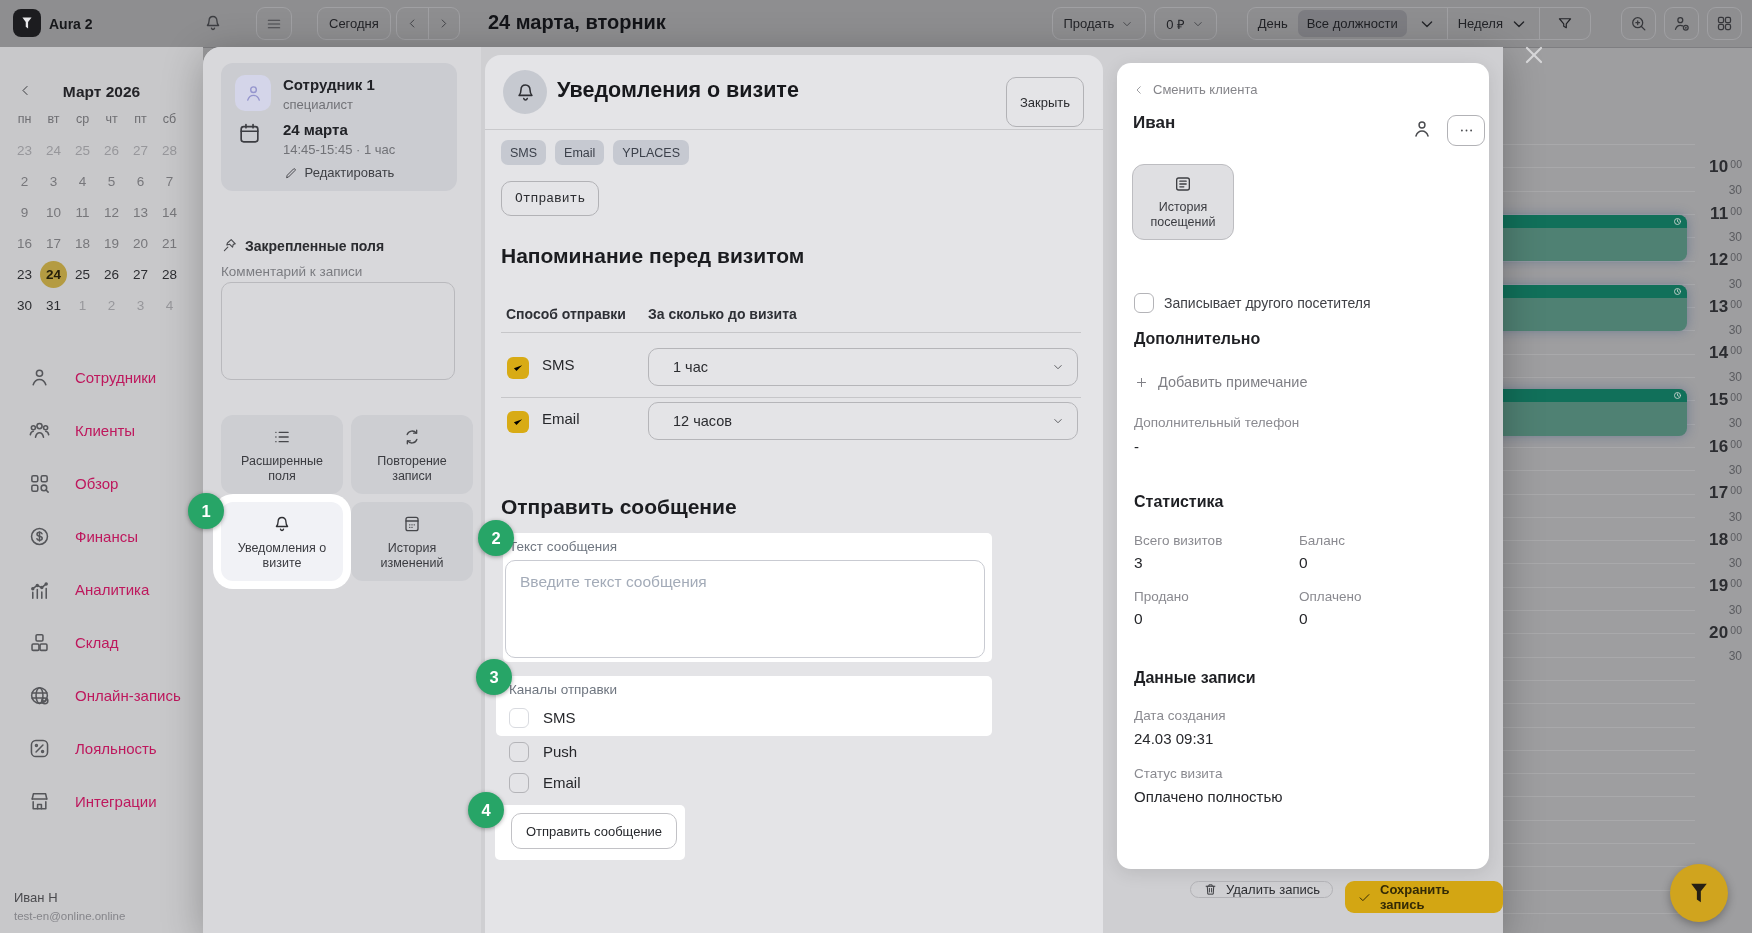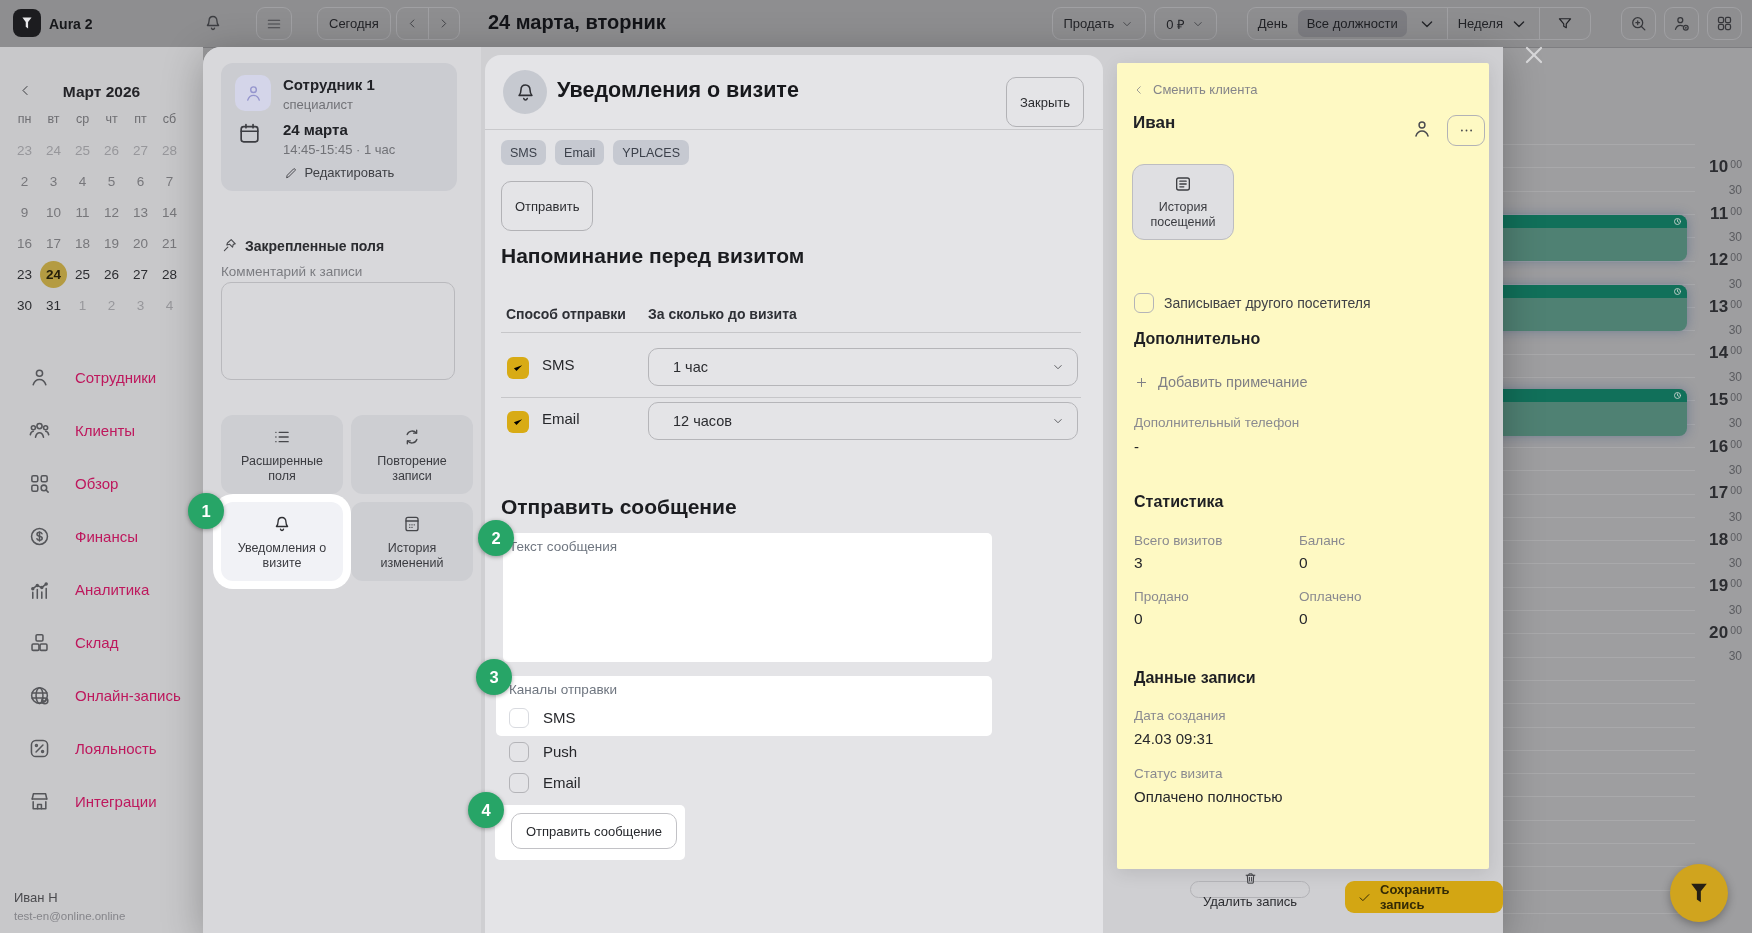--- a/index.html
+++ b/index.html
@@ -108,21 +108,21 @@
   #dlg-bell{position:absolute;left:18px;top:15px;width:44px;height:44px;border-radius:50%;background:#c6c9d0;
             display:flex;align-items:center;justify-content:center;color:#2e2f34;}
   #dlg-bell .ico{width:23px;height:23px;}
   #dlg-title{position:absolute;left:72px;top:23px;font-size:21.5px;font-weight:700;color:#17181c;}
   .btn{border:1px solid #b2b2b6;border-radius:10px;display:inline-flex;align-items:center;justify-content:center;
        font-size:13px;color:#2b2c30;background:transparent;box-sizing:border-box;}
   #dlg-close{position:absolute;right:19px;top:22px;height:50px;padding:0 13px;}
   #dlg-tags{position:absolute;left:16px;top:85px;display:flex;gap:9px;}
   .chip{height:25px;display:inline-flex;align-items:center;padding:0 9px;background:#c6c9d1;border-radius:7px;
         font-size:12.5px;color:#3c414b;}
-  #dlg-send{position:absolute;left:16px;top:126px;height:50px;padding:12px 13px;}
+  #dlg-send{position:absolute;left:16px;top:126px;height:35px;padding:12px 13px;font-family:Liberation Mono, monospace;}
   .h2{font-size:21px;font-weight:700;color:#1b1c20;}
   #h-reminder{position:absolute;left:16px;top:189px;}
   #col-method{position:absolute;left:21px;top:251px;font-size:14px;font-weight:600;color:#2e3036;}
   #col-before{position:absolute;left:163px;top:251px;font-size:14px;font-weight:600;color:#2e3036;}
   .dlg-div{position:absolute;left:16px;right:22px;height:1px;background:#c6c6c9;}
   .cb{width:20px;height:20px;border:1.4px solid #b4b4b8;border-radius:6px;box-sizing:border-box;
       display:flex;align-items:center;justify-content:center;}
   .cb.lg{width:22px;height:22px;}
   .cb.yellow{background:#d8ab15;border:none;color:#3a2f05;}
   .cb.yellow svg{width:14px;height:14px;stroke-width:2.6;}
@@ -143,21 +143,21 @@
   .channel-spot{background:#ffffff;border-radius:5px;padding:6px 0 3px;}
   .field-label{font-size:13.5px;color:#6f7680;padding-left:13px;}
   .channel-spot .field-label{margin-bottom:5px;}
   .channel-row{height:31px;display:flex;align-items:center;gap:14px;padding-left:13px;}
   .channel-label{font-size:15px;color:#26272b;}
   #spot-btn{left:10px;top:750px;width:190px;height:55px;}
   #send-msg-btn{position:absolute;left:26px;top:758px;height:36px;padding:0 14px;background:#ffffff;
                 border-color:#c2c2c6;border-radius:10px;color:#26282c;font-size:13px;}
 
   
-  #client{position:absolute;left:914px;top:16px;width:372px;height:806px;background:#fef9c3;border-radius:2px;
+  #client{position:absolute;left:914px;top:16px;width:372px;height:806px;background:#ffffff;border-radius:14px;
           box-shadow:0 4px 18px rgba(0,0,0,.10);}
   #client-back{position:absolute;left:16px;top:19px;display:flex;align-items:center;gap:8px;font-size:13px;color:#85858a;}
   #client-back .ico{width:12px;height:12px;}
   #client-name{position:absolute;left:16px;top:50px;font-size:17px;font-weight:600;color:#222327;}
   #client-person{position:absolute;left:294px;top:55px;width:22px;height:22px;color:#4a4b4f;}
   #client-more{position:absolute;left:330px;top:52px;width:36px;height:29px;border:1px solid #b2b2b6;border-radius:9px;
                display:flex;align-items:center;justify-content:center;color:#4a4b4f;}
   #client-more .ico{width:17px;height:17px;}
   #history-btn{position:absolute;left:15px;top:101px;width:102px;height:76px;border:1px solid #bdbdc1;border-radius:12px;
                background:#dfdfe2;display:flex;flex-direction:column;align-items:center;justify-content:center;gap:6px;
@@ -169,21 +169,21 @@
   .c-h{position:absolute;left:17px;font-size:16px;font-weight:700;color:#1e1f23;}
   #add-note{position:absolute;left:17px;top:311px;display:flex;align-items:center;gap:9px;font-size:14.5px;color:#808086;}
   #add-note .ico{width:15px;height:15px;}
   .c-label{position:absolute;left:17px;font-size:13.5px;color:#8a8a90;}
   .c-value{position:absolute;left:17px;font-size:15px;color:#26272b;}
   #stats{position:absolute;left:17px;top:470px;width:330px;display:grid;grid-template-columns:1fr 1fr;row-gap:17px;}
   .stat .sl{font-size:13.5px;color:#8a8a90;}
   .stat .sv{font-size:15.5px;color:#26272b;margin-top:6px;}
 
   
-  #del-btn{position:absolute;left:987px;top:834px;height:17px;padding:0 12px;gap:8px;border-radius:9px;font-size:13px;flex-direction:column;}
+  #del-btn{position:absolute;left:987px;top:834px;height:17px;padding:0 12px;gap:8px;border-radius:9px;font-size:13px;}
   #del-btn .ico{width:15px;height:15px;color:#3c3d41;}
   #save-btn{position:absolute;left:1142px;top:834px;height:32px;padding:0 12px;gap:8px;border:none;background:#d3a613;
             border-radius:9px;font-size:13px;font-weight:600;color:#332a06;display:inline-flex;align-items:center;}
   #save-btn .ico{width:15px;height:15px;}
 
   
   #close-x{position:absolute;left:1521px;top:42px;width:26px;height:26px;color:#d6d6d8;}
   #close-x .ico{width:26px;height:26px;}
   #close-x .ico svg{stroke-width:2;}
   .step{position:absolute;width:36px;height:36px;border-radius:50%;background:var(--green,#27a567);color:#ffffff;
@@ -717,20 +717,21 @@
 
       <div class="h2" id="h-reminder">Напоминание перед визитом</div>
       <div id="col-method">Способ отправки</div>
       <div id="col-before">За сколько до визита</div>
       <div class="dlg-div" style="top:277px;"></div>
       <div class="dlg-div" style="top:342px;"></div>
 
       <div class="h2" id="h-message">Отправить сообщение</div>
       <div class="spotlight" id="spot-text"></div>
       <div id="label-text">Текст сообщения</div>
+      <textarea id="msg-textarea" placeholder="Введите текст сообщения" style=""></textarea>
       <div id="channels">
           <div class="channel-spot">
             <div class="field-label">Каналы отправки</div>
             <div class="channel-row">
               <span class="cb bright"></span>
               <span class="channel-label">SMS</span>
             </div>
           </div>
           <div class="channel-row">
             <span class="cb"></span>

